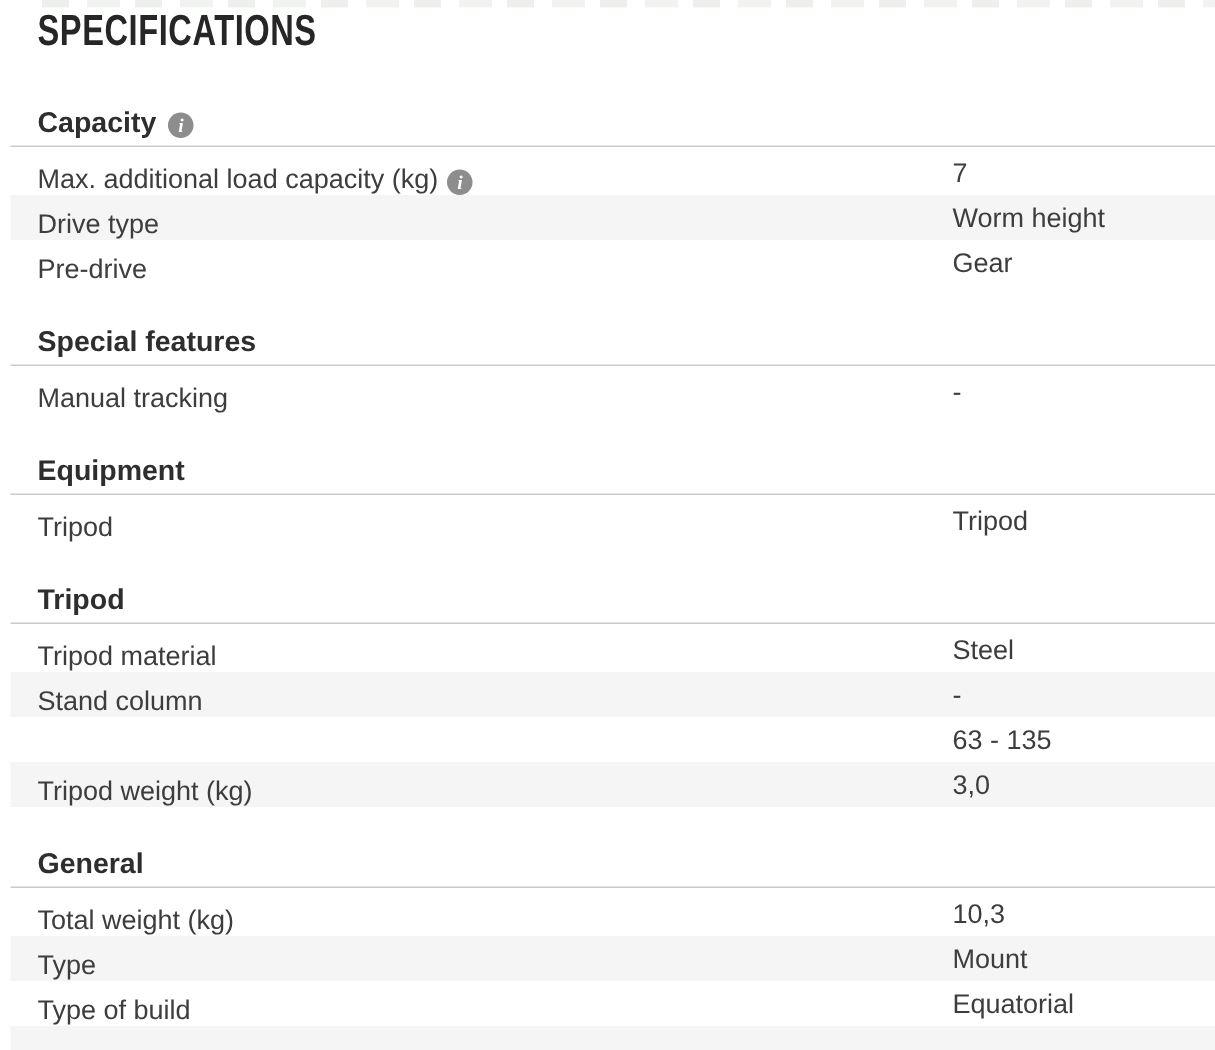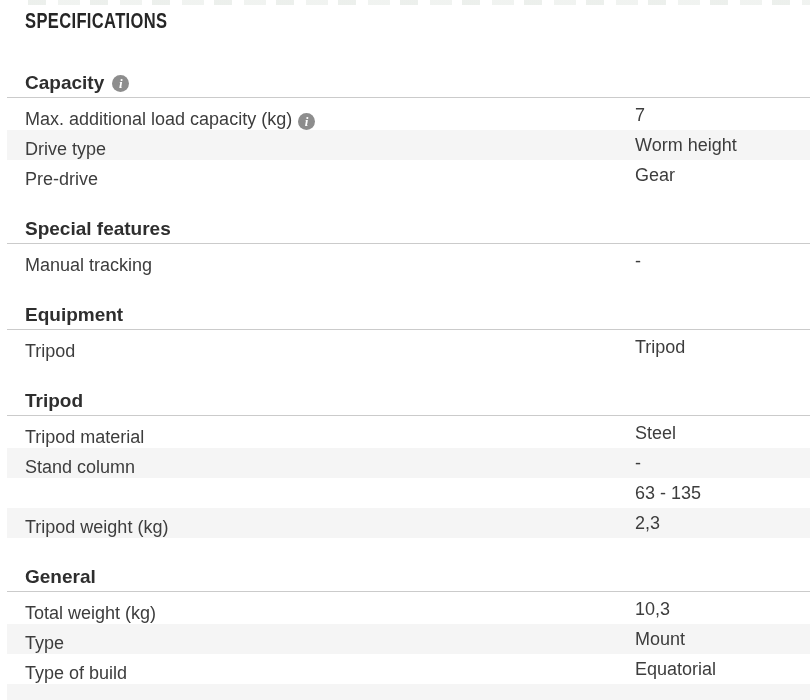--- a/index.html
+++ b/index.html
@@ -10,21 +10,21 @@
   }
   .top-artifact{
     position:absolute;top:0;left:28px;right:0;height:5px;
     background:repeating-linear-gradient(90deg,
       #e9ede9 0px,#e9ede9 18px,#ffffff 18px,#ffffff 30px,
       #eef1ee 30px,#eef1ee 52px,#ffffff 52px,#ffffff 62px);
     opacity:.85;
   }
   h1.page-title{
     margin:0;padding:8px 0 0 25px;
-    font-size:22px;line-height:26px;font-weight:bold;color:#262626;
+    font-size:29px;line-height:26px;font-weight:bold;color:#262626;
   }
   h1.page-title .condensed{
     display:inline-block;transform:scaleX(0.75);transform-origin:0 50%;
     letter-spacing:0.5px;white-space:nowrap;
   }
   .sections{}
   .section{margin-top:28px;}
   .section:first-child{margin-top:38px;}
   .section-header{
     padding-left:25px;display:flex;align-items:center;
@@ -141,21 +141,21 @@
   </div>
 
   <div class="row">
 
     <span class="spec-value">63 - 135</span>
   </div>
 
   <div class="row">
     <span>Tripod weight (kg)</span>
 
-    <span class="spec-value">2,3</span>
+    <span class="spec-value">3,0</span>
   </div>
 </div>
   </section>
 
   <section class="section">
     <div class="section-header">
       <span>General</span>
 
     </div>
     <div class="section-divider"></div>

